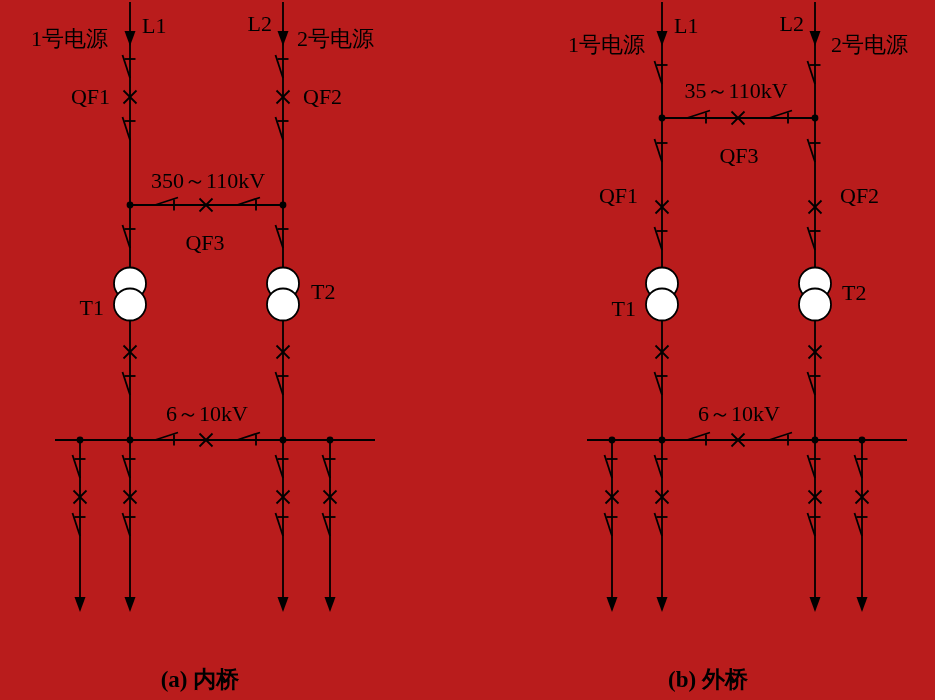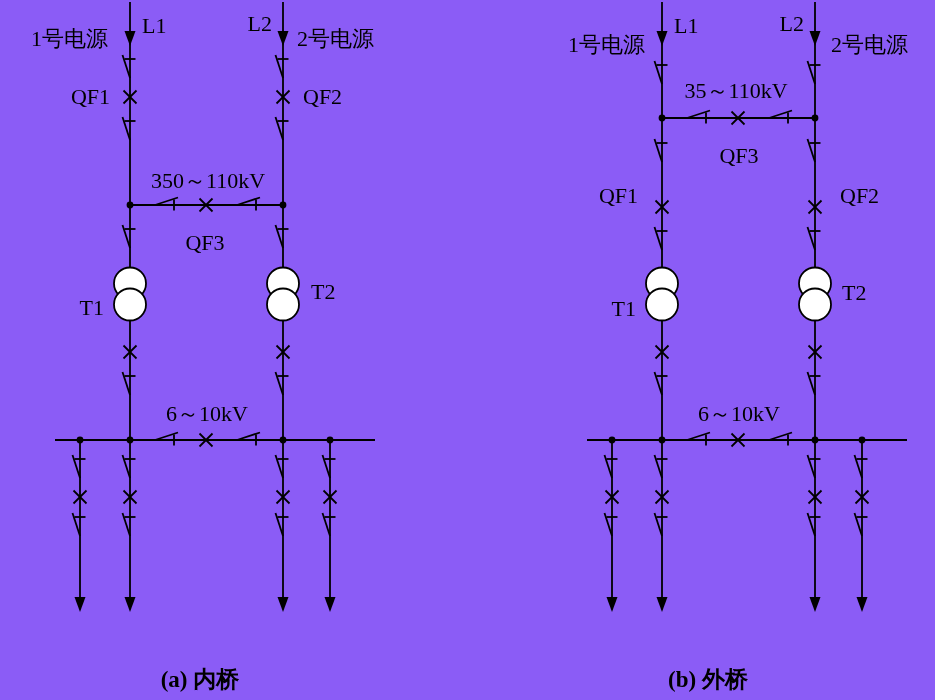--- a/index.html
+++ b/index.html
@@ -1,16 +1,16 @@
 <!DOCTYPE html>
 <html><head>
 <meta charset="utf-8">
 <style>
   html,body{margin:0;padding:0;background:#fff;}
-  .stage{width:935px;height:700px;position:relative;background:#8b5cf6;overflow:hidden;}
+  .stage{width:935px;height:700px;position:relative;background:#b91c1c;overflow:hidden;}
   svg{display:block;}
   svg text{font-family:"Liberation Serif","DejaVu Serif",serif;font-size:22px;fill:#000;stroke:none;}
   svg text.cap{font-size:23px;font-weight:bold;}
   .lines{stroke:#000;stroke-width:1.8;fill:none;stroke-linecap:butt;}
 </style>
 </head>
 <body>
 
 <div class="stage">
 <svg width="935" height="700" viewBox="0 0 935 700">

